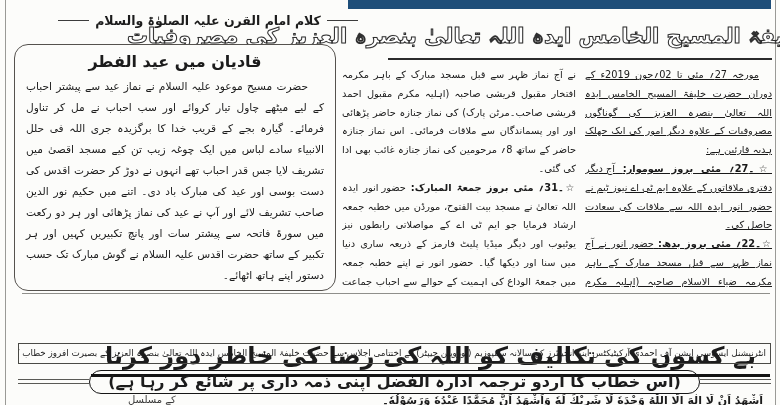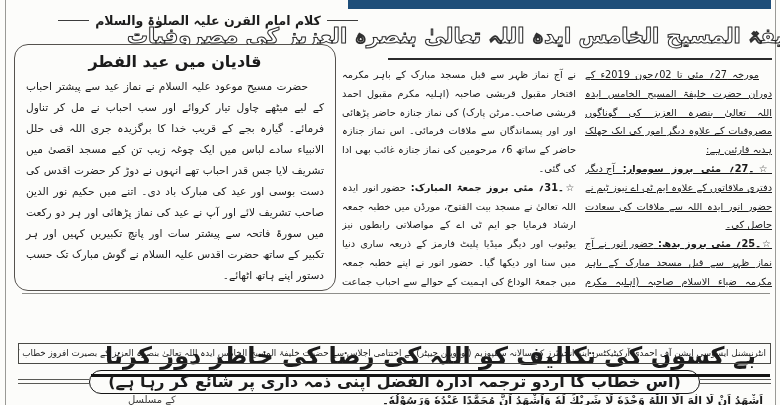--- a/index.html
+++ b/index.html
@@ -77,26 +77,26 @@
     <div class="rule"></div>
   </div>
 
   <div class="act-headline-wrap">
     <div class="act-headline">امیر المومنین حضرت خلیفۃ المسیح الخامس ایدہ اللہ تعالیٰ بنصرہ العزیز کی مصروفیات</div>
   </div>
 
   <div class="col col-right">
     <p class="indent">مورخہ 27؍ مئی تا 02؍جون 2019ء کے دوران حضرت خلیفۃ المسیح الخامس ایدہ اللہ تعالیٰ بنصرہ العزیز کی گوناگوں مصروفیات کے علاوہ دیگر امور کی ایک جھلک ہدیہ قارئین ہے:</p>
     <p><span class="lead">☆۔27؍ مئی بروز سوموار:</span> <span>آج دیگر دفتری ملاقاتوں کے علاوہ ایم ٹی اے نیوز ٹیم نے حضور انور ایدہ اللہ سے ملاقات کی سعادت حاصل کی۔</span></p>
-    <p><span class="lead">☆۔25؍ مئی بروز بدھ:</span> <span>حضور انور نے آج نماز ظہر سے قبل مسجد مبارک کے باہر مکرمہ ضیاء الاسلام صاحبہ (اہلیہ مکرم چودھری مقصود احمد صاحب۔ یو کے) کی نماز جنازہ حاضر پڑھائی اور اور پسماندگان سے ملاقات فرمائی۔ اس نماز جنازہ حاضر کے ساتھ 8؍ مرحومین کی نماز جنازہ غائب بھی ادا کی گئی۔</span></p>
+    <p><span class="lead">☆۔22؍ مئی بروز بدھ:</span> <span>حضور انور نے آج نماز ظہر سے قبل مسجد مبارک کے باہر مکرمہ ضیاء الاسلام صاحبہ (اہلیہ مکرم چودھری مقصود احمد صاحب۔ یو کے) کی نماز جنازہ حاضر پڑھائی اور اور پسماندگان سے ملاقات فرمائی۔ اس نماز جنازہ حاضر کے ساتھ 8؍ مرحومین کی نماز جنازہ غائب بھی ادا کی گئی۔</span></p>
 
   </div>
 
   <div class="col col-mid">
-    <p>نے آج نماز ظہر سے قبل مسجد مبارک کے باہر مکرمہ افتخار مقبول قریشی صاحبہ (اہلیہ مکرم مقبول احمد قریشی صاحب۔مرٹن پارک) کی نماز جنازہ حاضر پڑھائی اور اور پسماندگان سے ملاقات فرمائی۔ اس نماز جنازہ حاضر کے ساتھ 6؍ مرحومین کی نماز جنازہ غائب بھی ادا کی گئی۔</p>
+    <p>نے آج نماز ظہر سے قبل مسجد مبارک کے باہر مکرمہ افتخار مقبول قریشی صاحبہ (اہلیہ مکرم مقبول احمد قریشی صاحب۔مرٹن پارک) کی نماز جنازہ حاضر پڑھائی اور اور پسماندگان سے ملاقات فرمائی۔ اس نماز جنازہ حاضر کے ساتھ 8؍ مرحومین کی نماز جنازہ غائب بھی ادا کی گئی۔</p>
     <p><span class="lead">☆۔31؍ مئی بروز جمعۃ المبارک:</span> <span>حضور انور ایدہ اللہ تعالیٰ نے مسجد بیت الفتوح، مورڈن میں خطبہ جمعہ ارشاد فرمایا جو ایم ٹی اے کے مواصلاتی رابطوں نیز یوٹیوب اور دیگر میڈیا پلیٹ فارمز کے ذریعہ ساری دنیا میں سنا اور دیکھا گیا۔ حضور انور نے اپنے خطبہ جمعہ میں جمعۃ الوداع کی اہمیت کے حوالے سے احباب جماعت کو نصائح فرمائیں۔ اس خطبہ جمعہ کا اردو کے علاوہ سات زبانوں میں رواں ترجمہ بھی نشر کیا گیا۔</span></p>
 
   </div>
 
   <div class="eid-box">
     <div class="eid-title">قادیان میں عید الفطر</div>
     <div class="eid-body">حضرت مسیح موعود علیہ السلام نے نماز عید سے پیشتر احباب کے لیے میٹھے چاول تیار کروائے اور سب احباب نے مل کر تناول فرمائے۔ گیارہ بجے کے قریب خدا کا برگزیدہ جری اللہ فی حلل الانبیاء سادے لباس میں ایک چوغہ زیب تن کیے مسجد اقصیٰ میں تشریف لایا جس قدر احباب تھے انہوں نے دوڑ کر حضرت اقدس کی دست بوسی اور عید کی مبارک باد دی۔ اتنے میں حکیم نور الدین صاحب تشریف لائے اور آپ نے عید کی نماز پڑھائی اور ہر دو رکعت میں سورۃ فاتحہ سے پیشتر سات اور پانچ تکبیریں کہیں اور ہر تکبیر کے ساتھ حضرت اقدس علیہ السلام نے گوش مبارک تک حسب دستور اپنے ہاتھ اٹھائے۔</div>
     <div class="eid-cite">(ملفوظات جلد 2 صفحہ 627۔ایڈیشن 2003ء مطبوعہ ربوہ)</div>
   </div>
 

